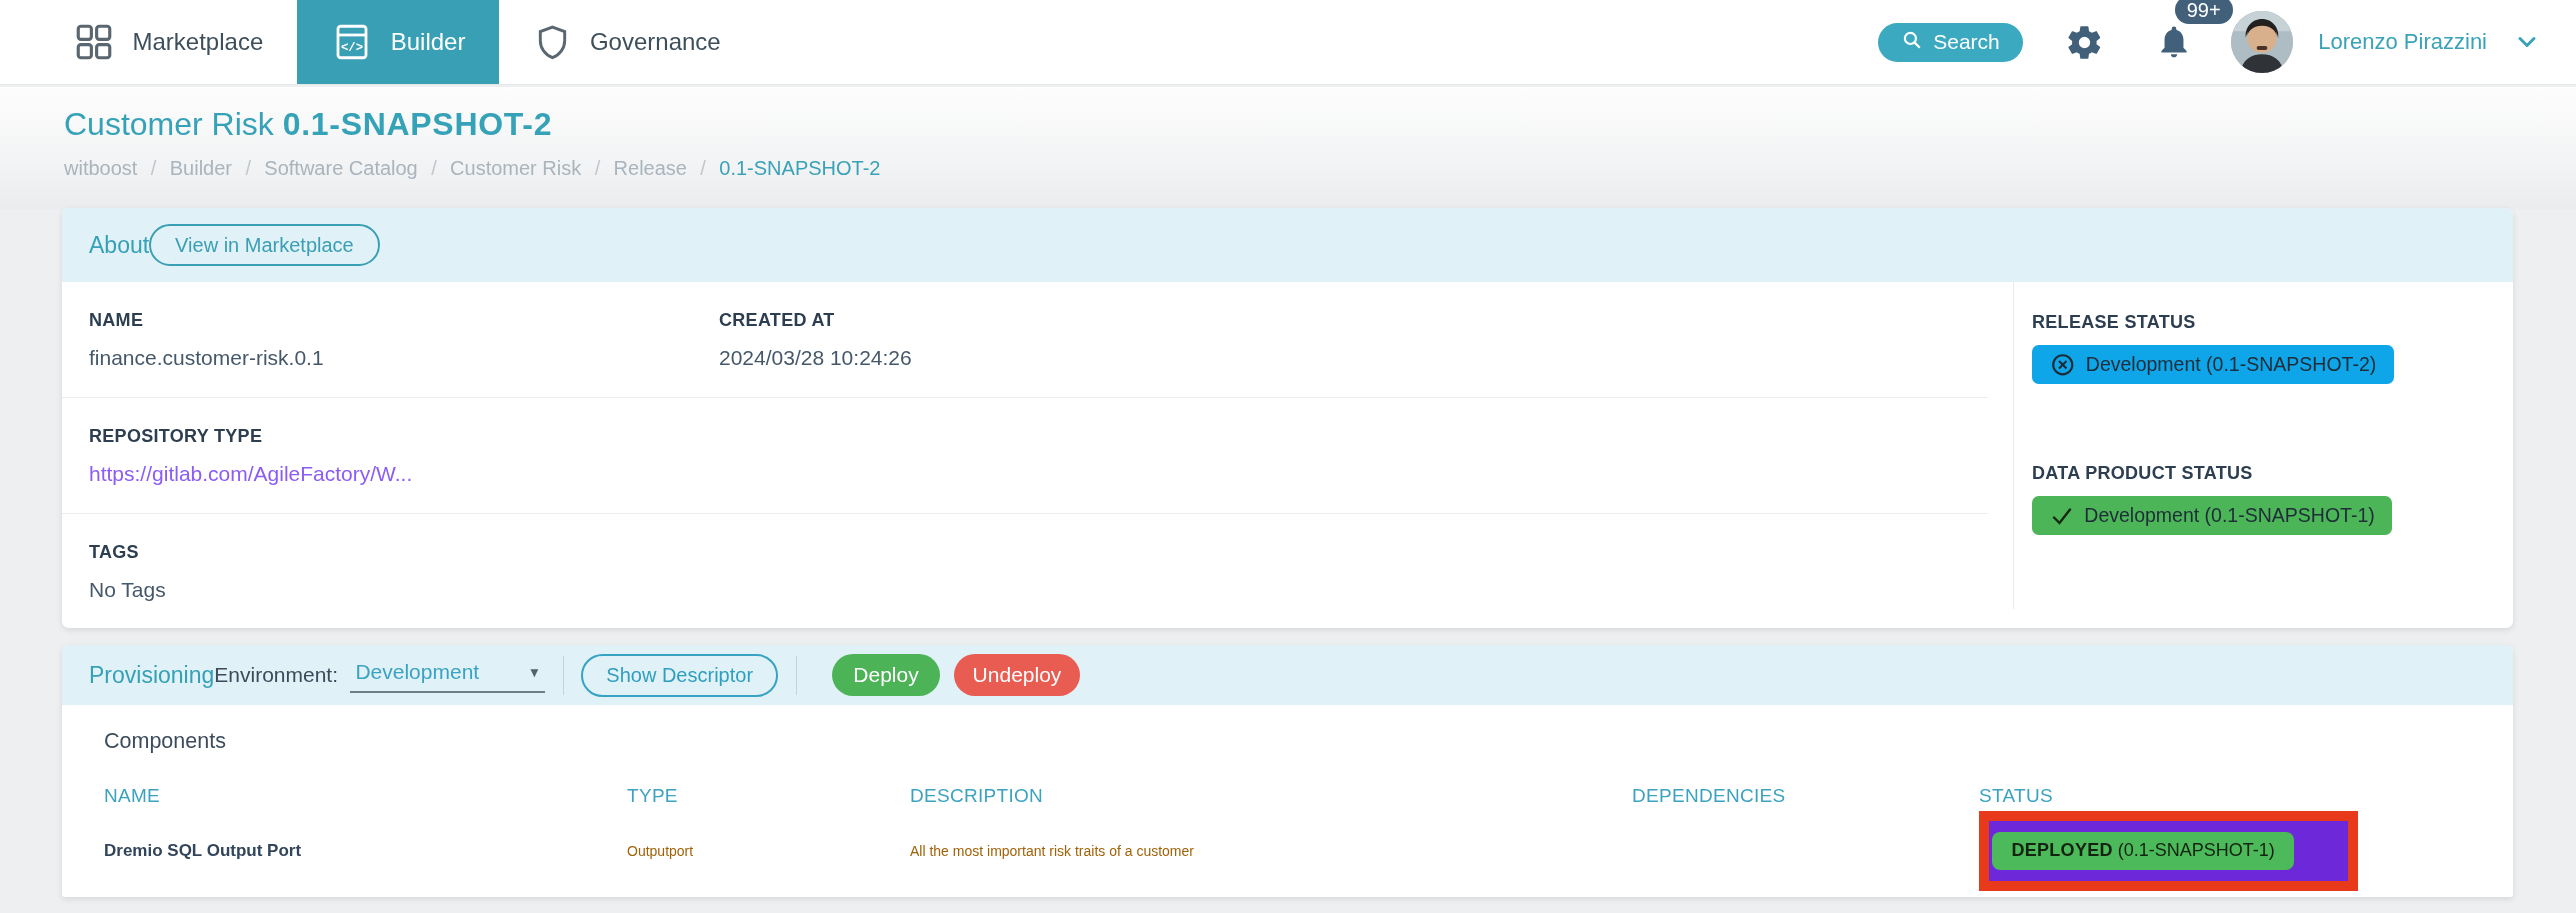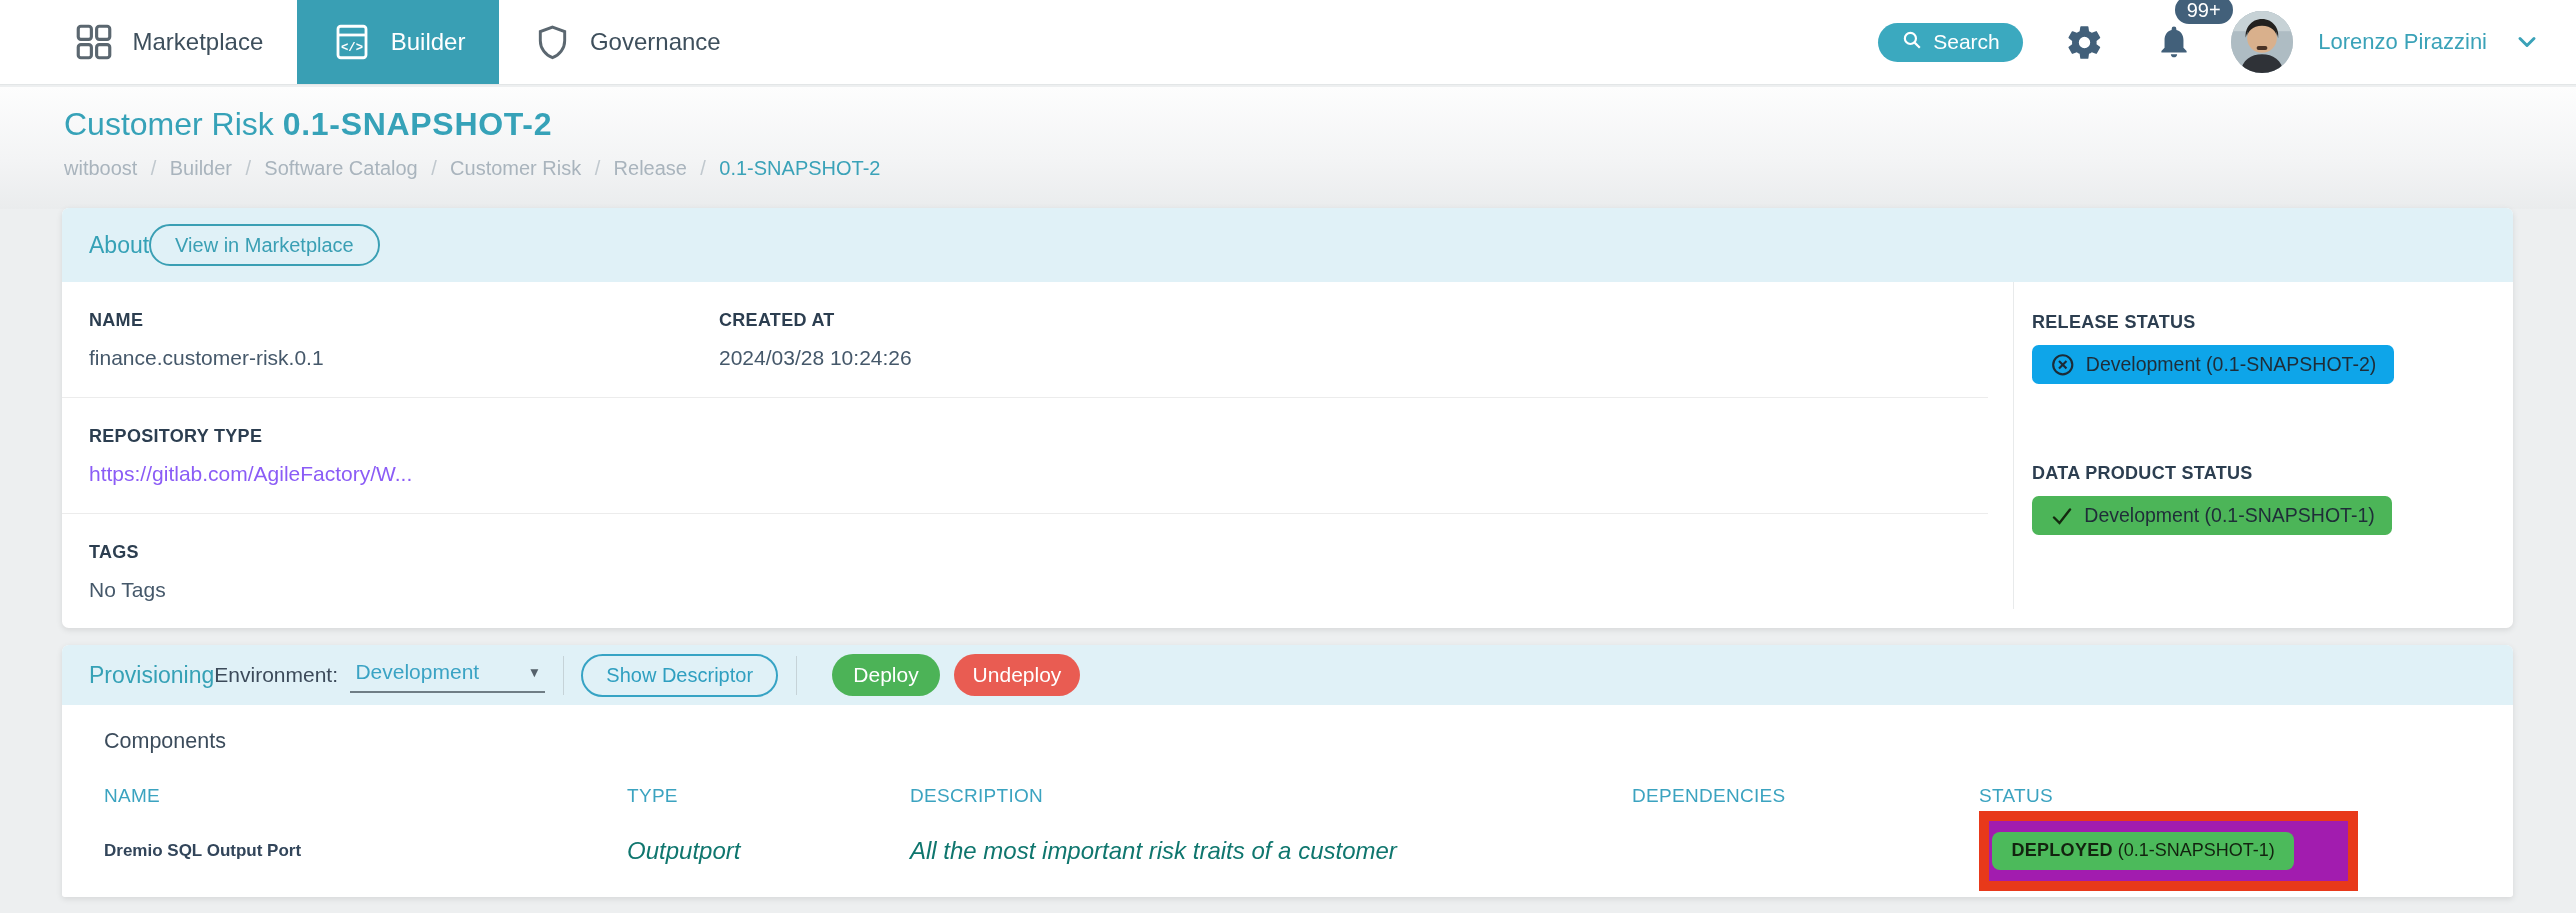--- a/index.html
+++ b/index.html
@@ -83,22 +83,22 @@
                 padding:8.7px 21.5px; cursor:pointer; margin-left:17.5px; font-family:inherit; }
   .undeploy-btn { background:#e95c52; color:#fff; border:none; border-radius:21.5px; font-size:21px;
                   padding:8.7px 19px; cursor:pointer; margin-left:13.4px; font-family:inherit; }
   .prov-body { padding:24px 27px 0 42px; }
   .components-title { font-size:21.5px; color:#3c4c5c; }
   .tbl { margin-top:31px; }
   .tbl-grid { display:grid; grid-template-columns:523px 283px 722px 347px 1fr; align-items:start; }
   .tbl-head span { font-size:19px; color:#3ba3c0; letter-spacing:0.3px; }
   .tbl-row { margin-top:4px; align-items:center; }
   .cell-name { font-size:17px; font-weight:bold; color:#32455a; }
-  .cell { font-size:24px; color:#0f766e;font-style:italic; }
-  .highlight-box { display:inline-block; border:10px solid #e8391a; padding:10.8px 54px 10.8px 3.4px; background:#a21caf; }
+  .cell { font-size:14px; color:#a16207; }
+  .highlight-box { display:inline-block; border:10px solid #e8391a; padding:10.8px 54px 10.8px 3.4px; background:#6d28d9; }
   .status-badge { display:inline-block; background:#4cba5b; border-radius:8px; padding:8.7px 19px;
                   font-size:18px; color:#13230f; white-space:nowrap; }
   .status-badge .b-main { font-weight:bold; letter-spacing:0.3px; }
 
   .icon-slate { fill:#42607a; }
 </style>
 </head>
 <body>
 
 <div id="app">

